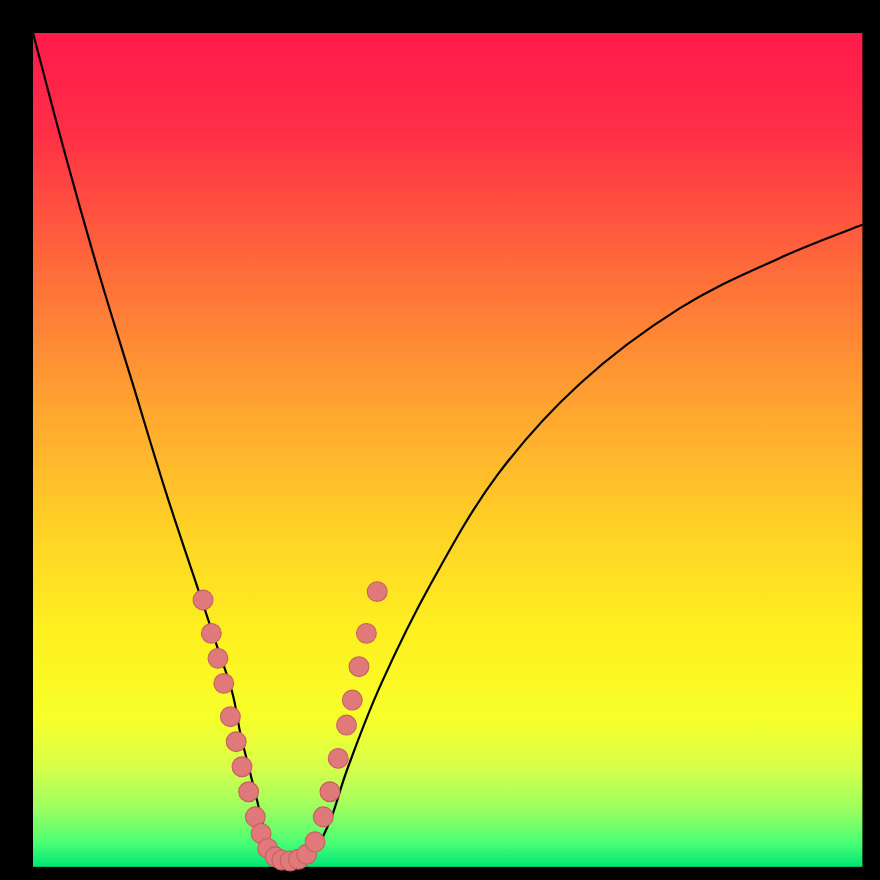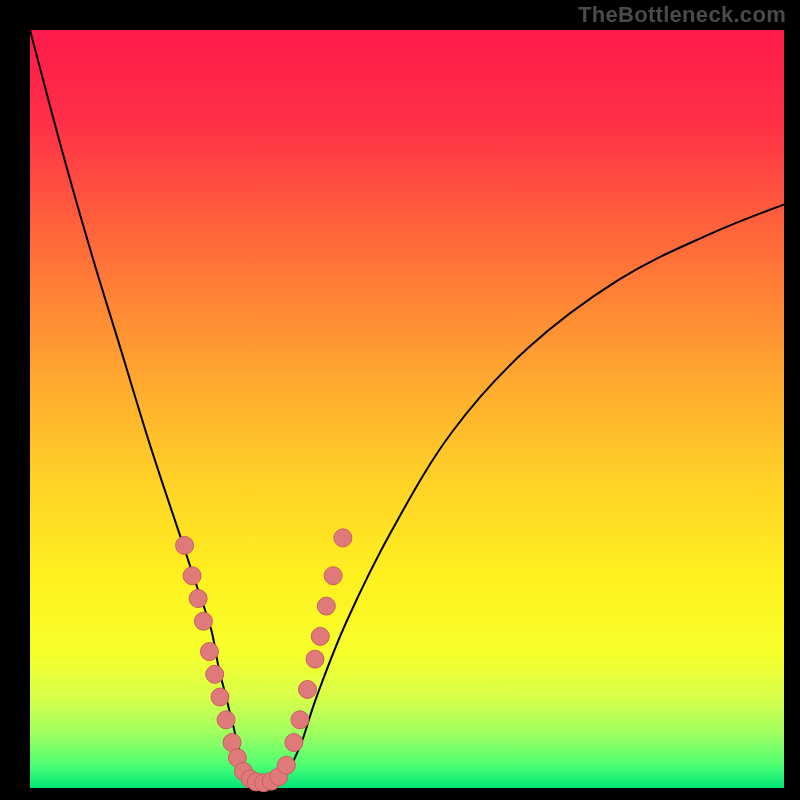--- a/index.html
+++ b/index.html
@@ -28,21 +28,20 @@
     z-index: 10;
   }
   svg {
     display: block;
   }
 </style>
 </head>
 <body>
 
 <div class="frame">
-  <div class="watermark">TheBottleneck.com</div>
   <svg id="chart-svg" width="800" height="800" viewBox="0 0 800 800">
     <defs>
       <linearGradient id="bg-grad" x1="0" y1="0" x2="0" y2="1">
           <stop offset="0%" stop-color="#ff1a4b"></stop>
           <stop offset="12%" stop-color="#ff2f47"></stop>
           <stop offset="28.000000000000004%" stop-color="#ff6a3a"></stop>
           <stop offset="45%" stop-color="#ffa530"></stop>
           <stop offset="60%" stop-color="#ffd326"></stop>
           <stop offset="72%" stop-color="#fff020"></stop>
           <stop offset="82%" stop-color="#f7ff2a"></stop>

